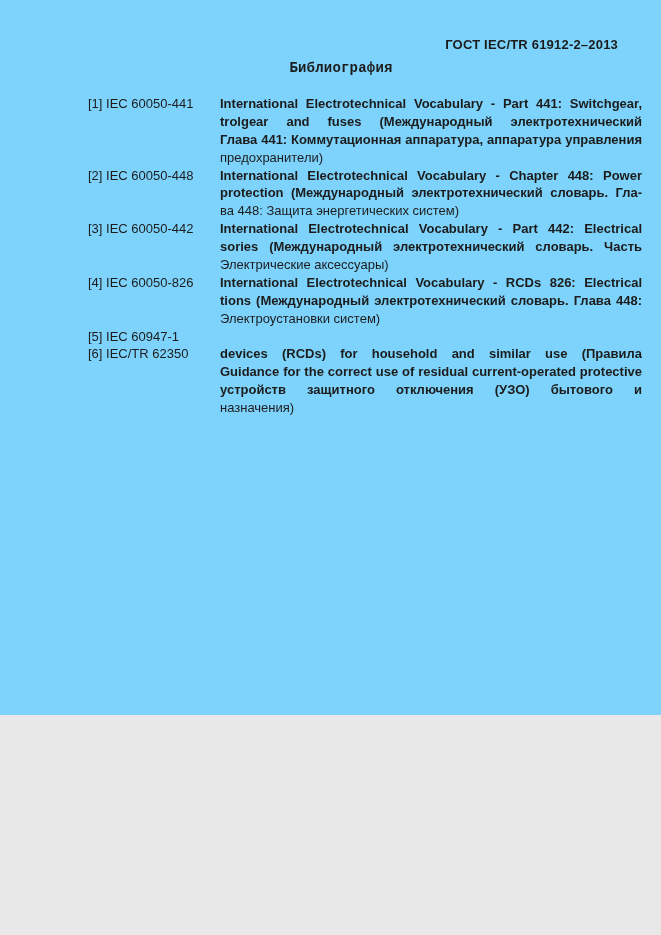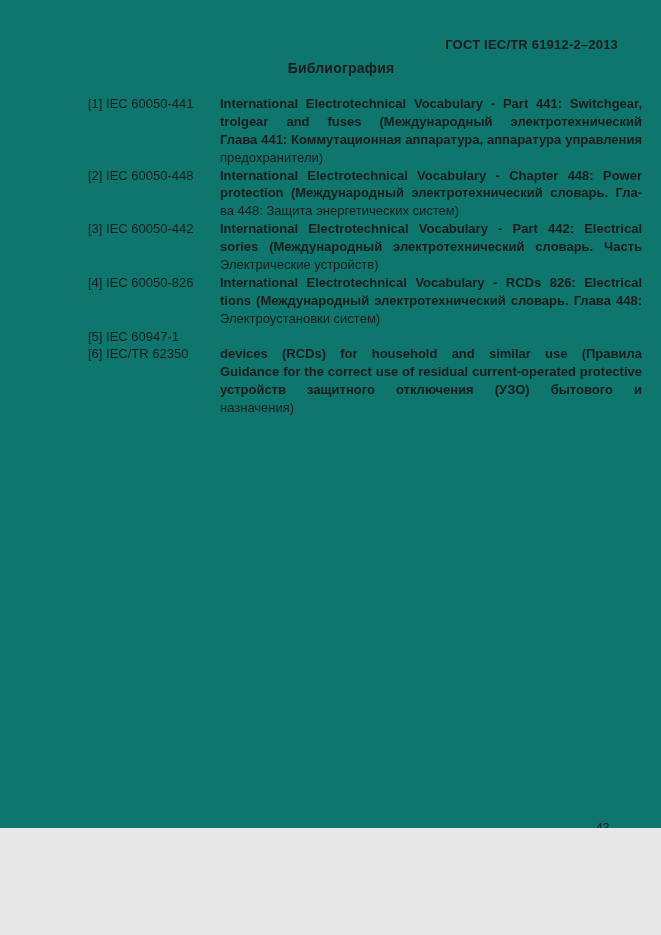--- a/index.html
+++ b/index.html
@@ -1,21 +1,21 @@
 <!DOCTYPE html>
 <html><head>
 <meta charset="utf-8">
 <style>
   html, body { margin: 0; padding: 0; background: #e8e8e8; }
   .page {
     position: relative;
     width: 661px;
-    height: 828px;
+    height: 715px;
     margin: 0 auto;
-    background: #0f766e;
+    background: #7dd3fc;
     color: #1c1c1c;
     font-family: "Liberation Sans", "DejaVu Sans", sans-serif;
     overflow: hidden;
   }
   .doc-header {
     position: absolute;
     top: 37px;
     right: 43px;
     font-size: 13px;
     font-weight: bold;
@@ -24,20 +24,21 @@
   }
   .doc-title {
     position: absolute;
     top: 60px;
     left: 41px;
     width: 600px;
     text-align: center;
     font-size: 14px;
     font-weight: bold;
     letter-spacing: 0.2px;
+    font-family: Liberation Mono, monospace;
   }
   .bib-list {
     position: absolute;
     top: 95px;
     left: 88px;
     width: 554px;
     font-size: 13px;
   }
   .entry { display: flex; align-items: flex-start; }
   .entry-label {
@@ -91,21 +92,21 @@
         <div class="ln just">protection (Международный электротехнический словарь. Гла-</div>
         <div class="ln">ва 448: Защита энергетических систем)</div>
       </div>
     </div>
 
     <div class="entry">
       <div class="entry-label">[3] IEC 60050-442</div>
       <div class="entry-text">
         <div class="ln just">International Electrotechnical Vocabulary - Part 442: Electrical acces-</div>
         <div class="ln just">sories (Международный электротехнический словарь. Часть 442:</div>
-        <div class="ln">Электрические устройств)</div>
+        <div class="ln">Электрические аксессуары)</div>
       </div>
     </div>
 
     <div class="entry">
       <div class="entry-label">[4] IEC 60050-826</div>
       <div class="entry-text">
         <div class="ln just">International Electrotechnical Vocabulary - RCDs 826: Electrical installa-</div>
         <div class="ln just">tions (Международный электротехнический словарь. Глава 448:</div>
         <div class="ln">Электроустановки систем)</div>
       </div>

